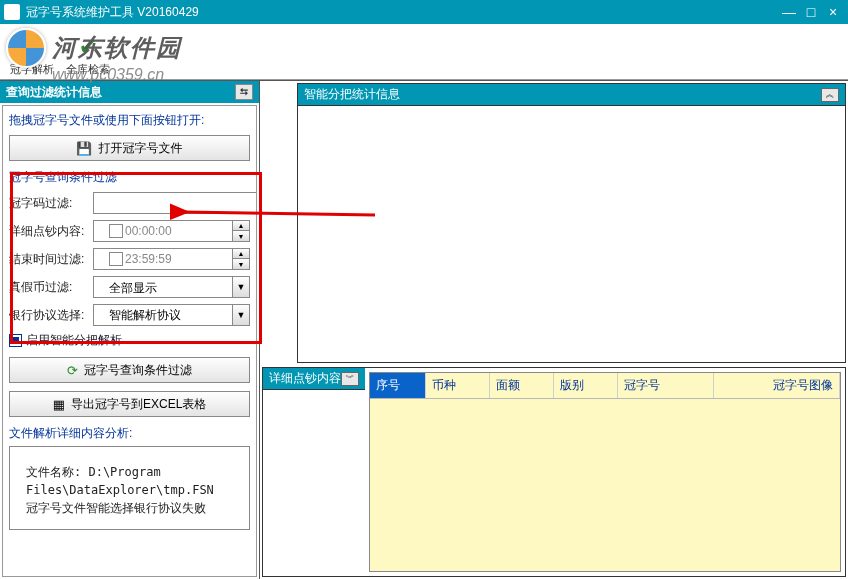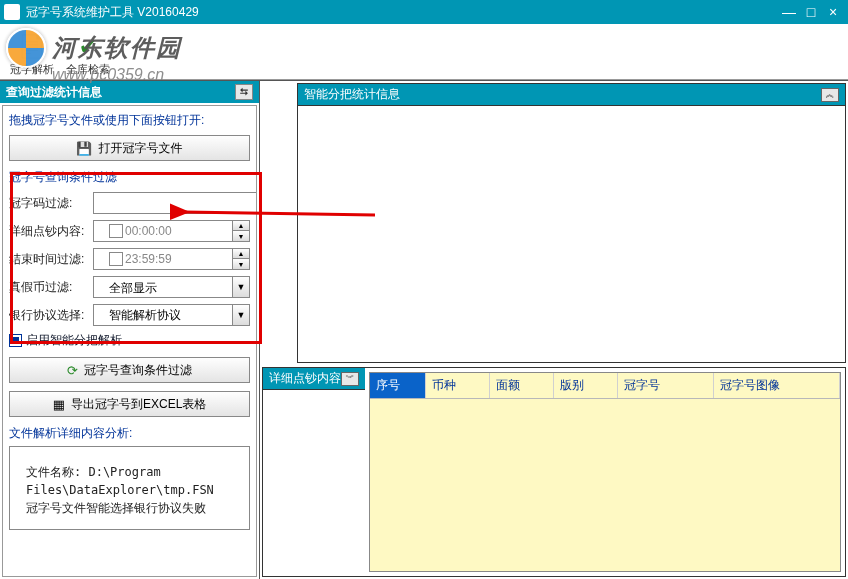--- a/index.html
+++ b/index.html
@@ -59,21 +59,21 @@
 .right-bottom .hdr .coll { margin-left: auto; background: #e8e8e8; border: 1px solid #666; width: 18px; height: 14px; cursor: pointer; font-size: 9px; display: flex; align-items: center; justify-content: center; color: #333; }
 .grid { flex: 1; background: #fef9c3; border: 1px solid #888; margin: 4px; }
 .grid-hdr { display: flex; border-bottom: 1px solid #b8b8b8; }
 .grid-hdr .cell { color: #003399; padding: 4px 6px; border-right: 1px solid #d0d0d0; }
 .grid-hdr .cell.sel { background: #0a63c9; color: #fff; }
 .c0 { width: 56px; }
 .c1 { width: 64px; }
 .c2 { width: 64px; }
 .c3 { width: 64px; }
 .c4 { width: 96px; }
-.c5 { flex: 1; }
+.c5 { flex: 1; text-align: right; }
 
 .time-prefix { display: inline-block; width: 14px; height: 14px; border: 1px solid #888; margin-right: 2px; background: #fff; }
 </style>
 </head>
 <body>
 
 <div class="titlebar">
   <span class="titlebar-icon"></span>
   <span class="titlebar-text">冠字号系统维护工具 V20160429</span>
   <span class="win-btn">—</span>

